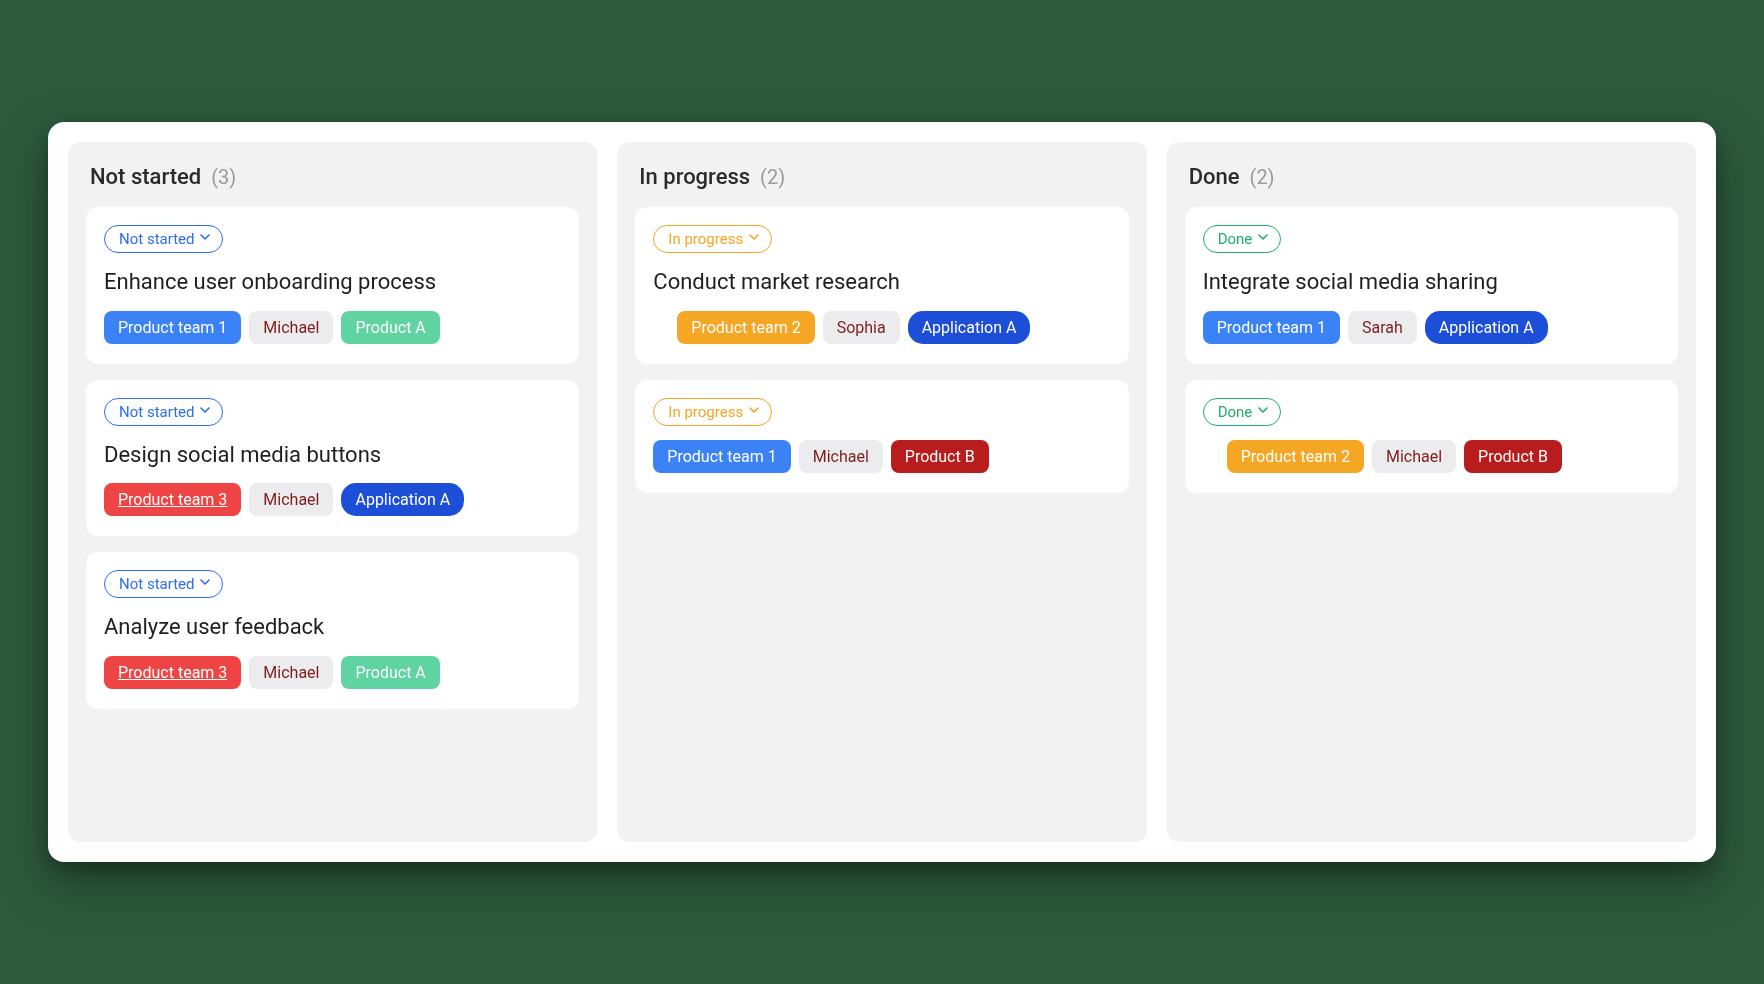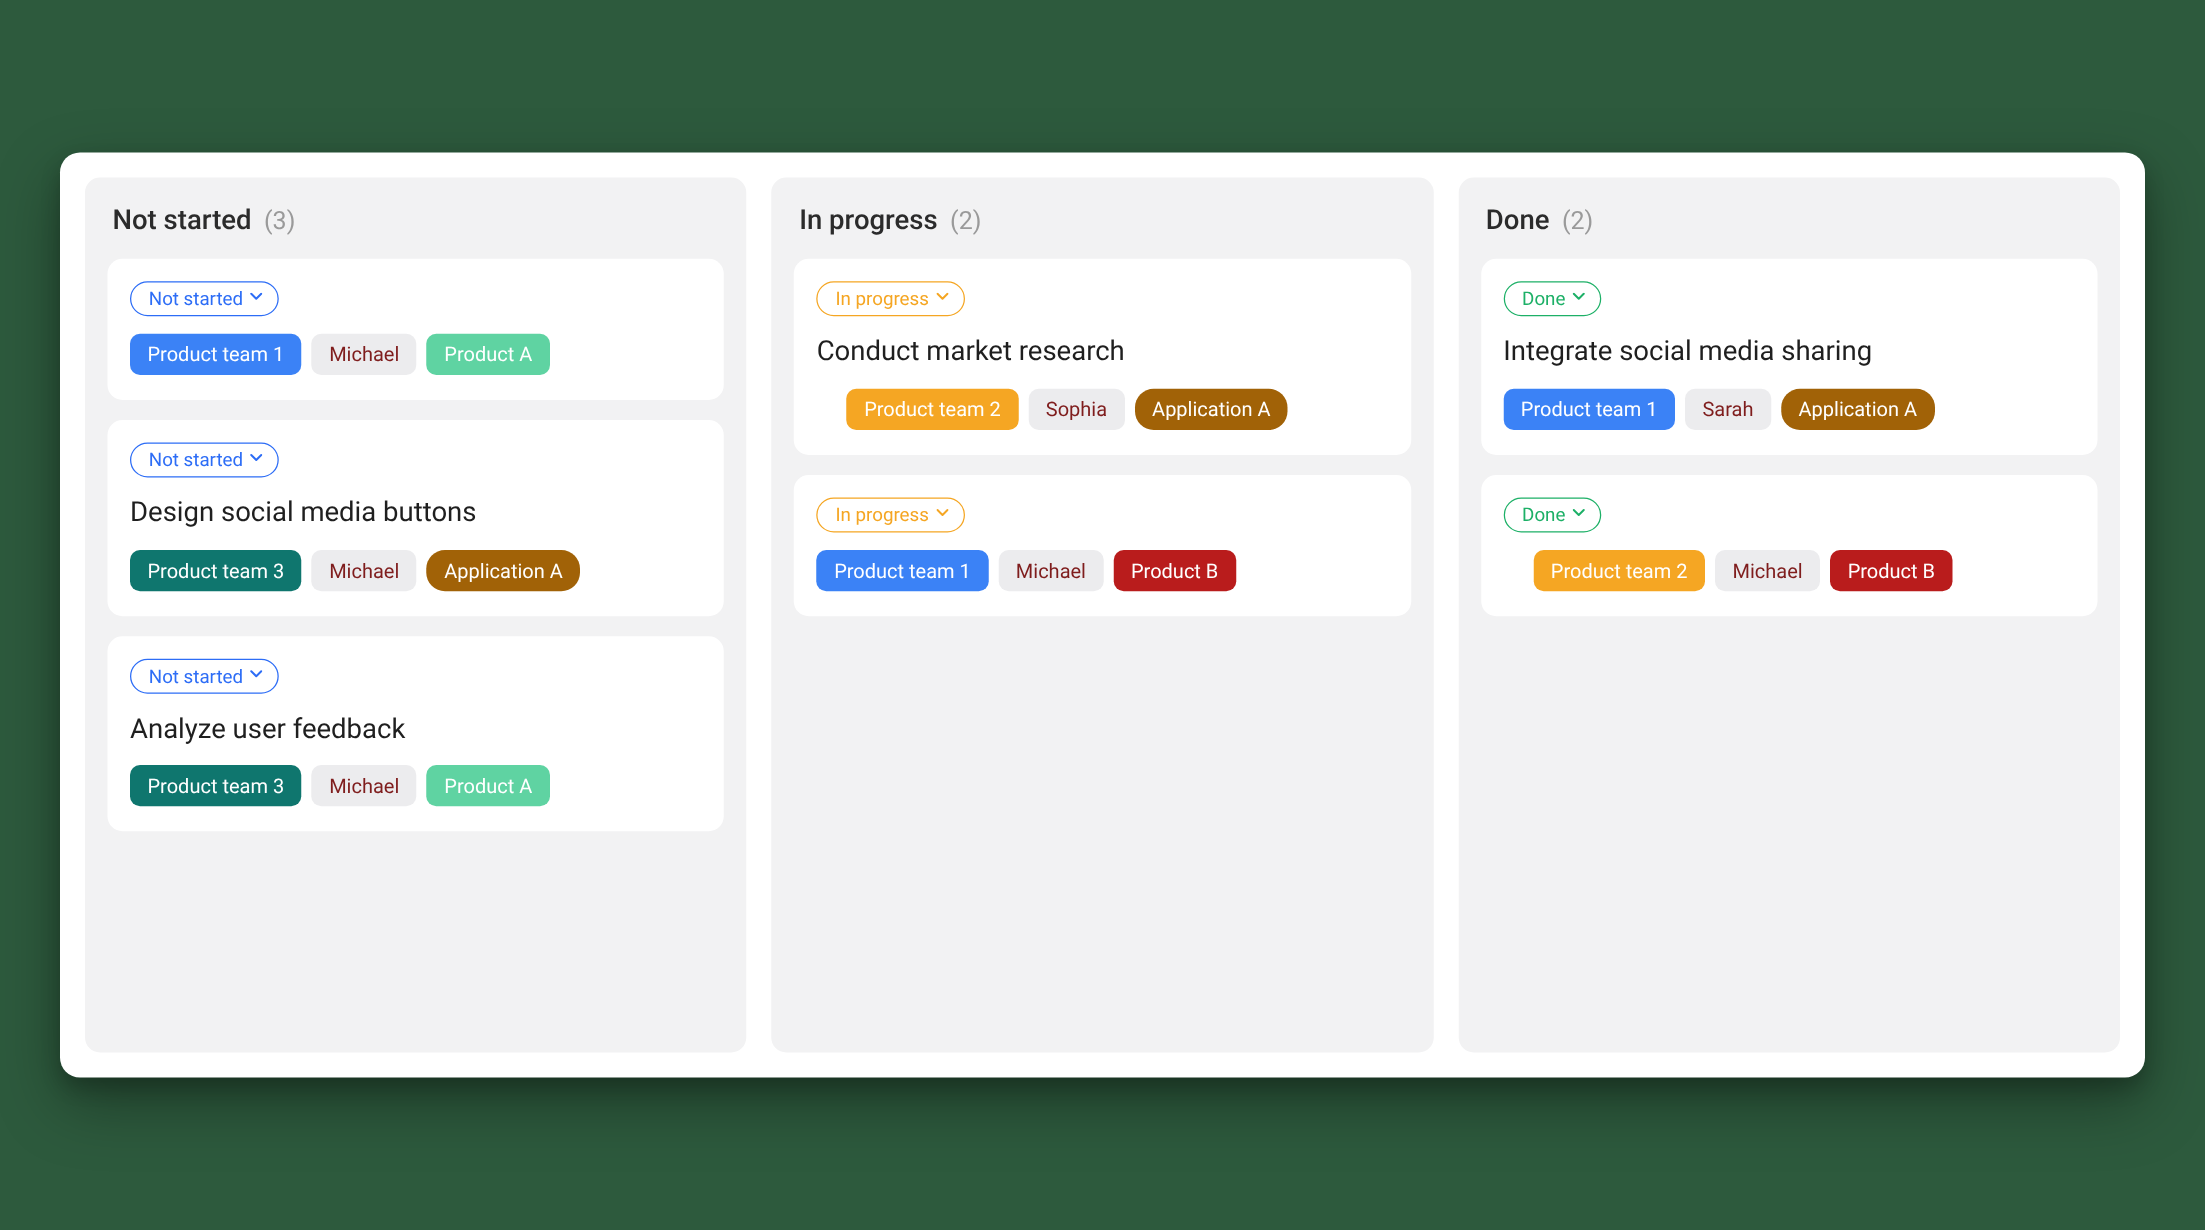--- a/index.html
+++ b/index.html
@@ -90,22 +90,22 @@
   .tag {
     border-radius: 8px;
     padding: 7px 14px;
     font-size: 16px;
     color: #fff;
     white-space: nowrap;
   }
   .tag.blue   { background: #3b82f6; }
   .tag.gray   { background: #ececee; color: #7f1d1d; }
   .tag.mint   { background: #5fd3a2; }
-  .tag.green  { background: #0f766e; }
-  .tag.purple { background: #a16207; border-radius: 15px; }
+  .tag.green  { background: #ef4444; text-decoration: underline; }
+  .tag.purple { background: #1d4ed8; border-radius: 15px; }
   .tag.amber  { background: #f5a623; margin-left: 24px; }
   .tag.red    { background: #b91c1c; }
 </style>
 </head>
 <body>
 
 <div class="board">
     <div class="column">
       <div class="col-header">
         <span class="col-title">Not started</span>
@@ -113,20 +113,21 @@
       </div>
       <div class="card">
         <div class="status-pill not-started">
           <span>Not started</span>
           <span class="chevron">
             <svg width="10" height="7" viewBox="0 0 10 7">
               <path d="M1 1 L5 5 L9 1" stroke="currentColor" stroke-width="1.6" fill="none" stroke-linecap="round" stroke-linejoin="round"></path>
             </svg>
           </span>
         </div>
+        <div class="card-title">Enhance user onboarding process</div>
         <div class="tags">
           <span class="tag blue">Product team 1</span>
           <span class="tag gray">Michael</span>
           <span class="tag mint">Product A</span>
         </div>
       </div>
       <div class="card">
         <div class="status-pill not-started">
           <span>Not started</span>
           <span class="chevron">

